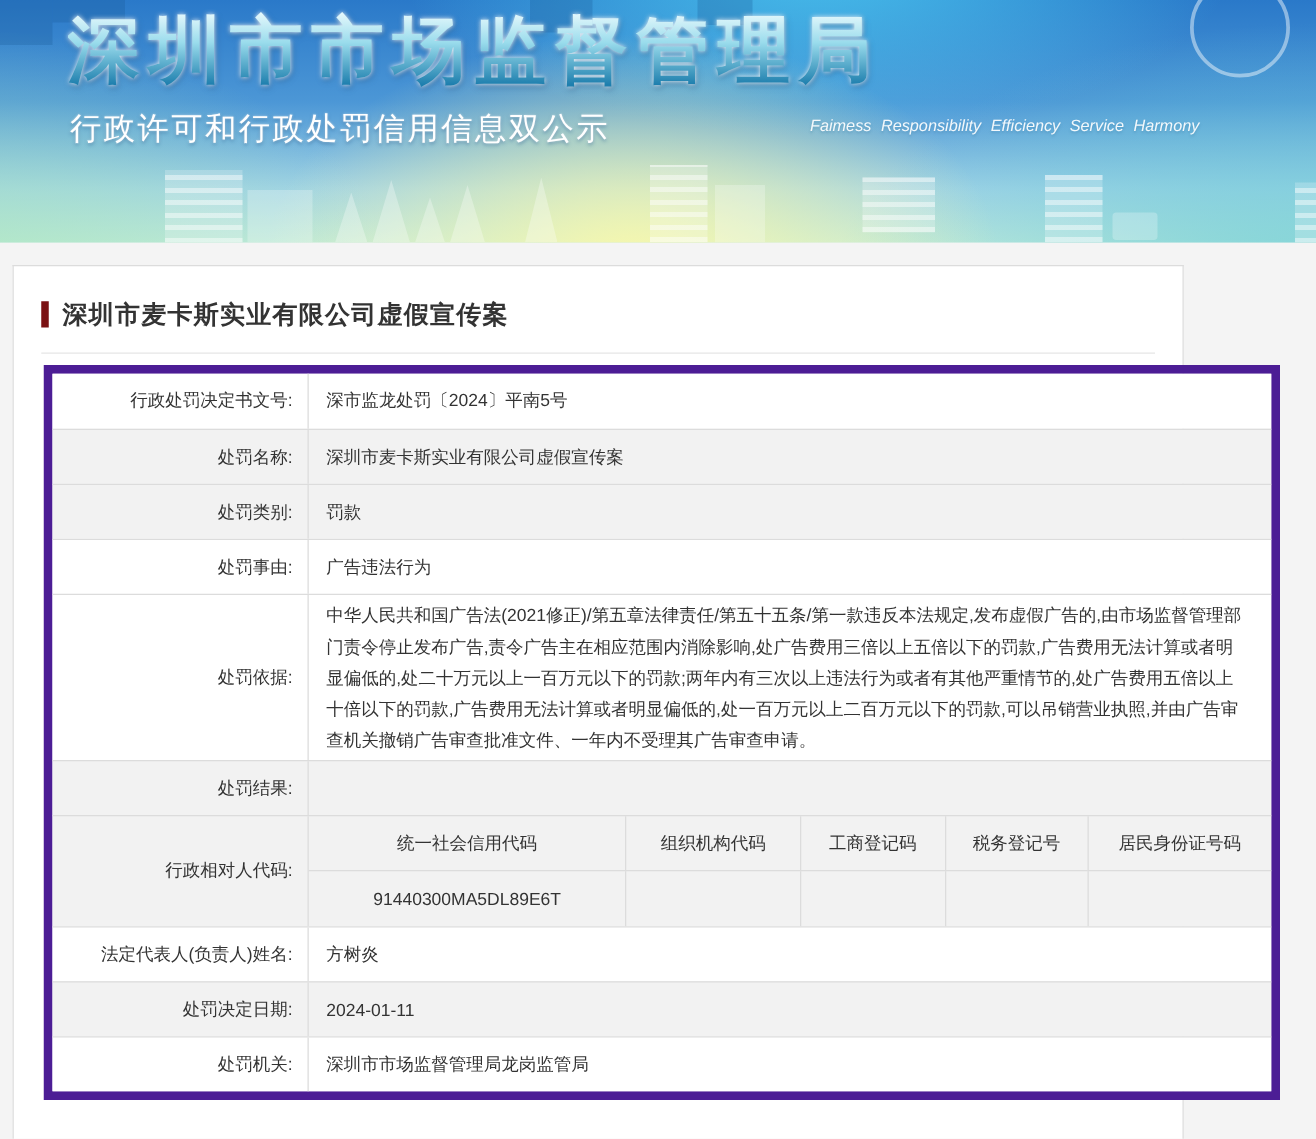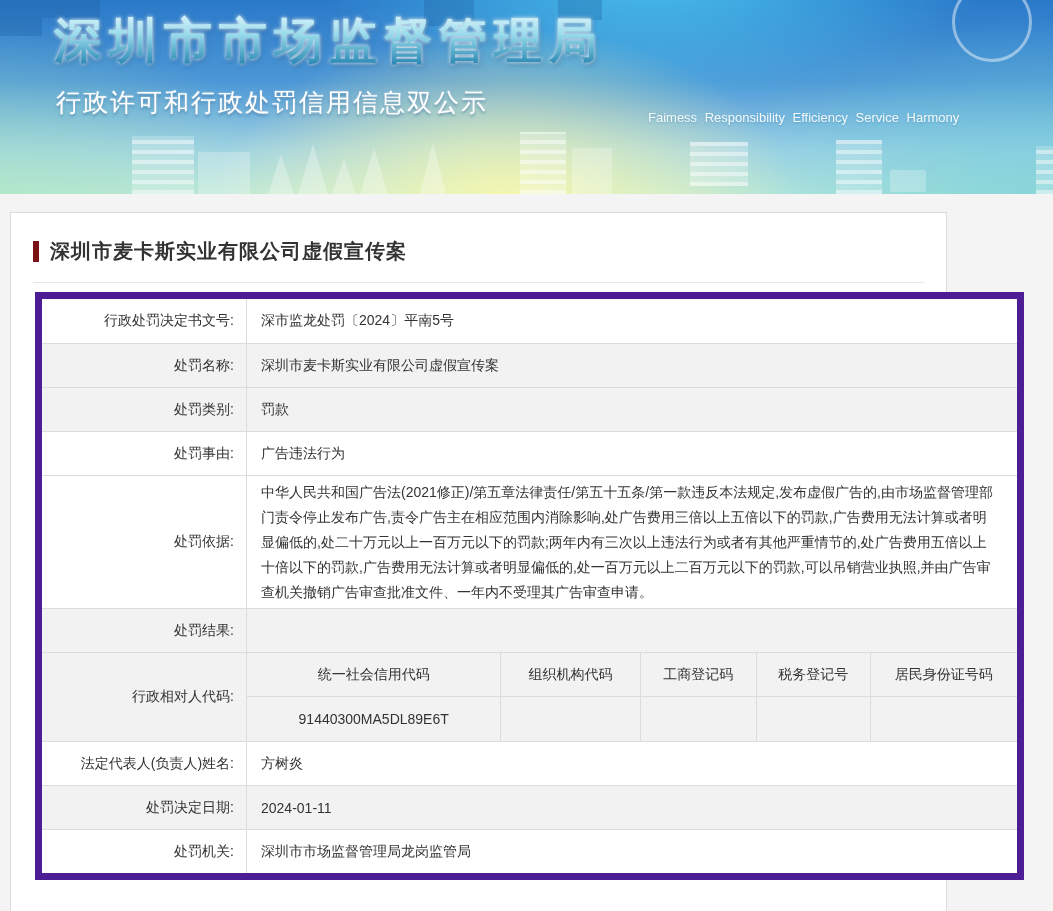--- a/index.html
+++ b/index.html
@@ -17,33 +17,33 @@
   }
   .deco { position:absolute; background:rgba(255,255,255,.25); }
   .deco-dark { position:absolute; background:rgba(26,88,152,.28); }
   .tree { position:absolute; background:rgba(255,255,255,.30);
     clip-path:polygon(50% 0,100% 100%,0 100%); }
   .bld-win { background:
       repeating-linear-gradient(0deg, rgba(255,255,255,.45) 0 4px, rgba(255,255,255,0) 4px 10px),
       rgba(255,255,255,.22); }
   .wheel { position:absolute; border:3px solid rgba(255,255,255,.45); border-radius:50%;
     background:transparent; }
-  .banner-title { position:absolute; left:54px; top:6px; font-size:48px; font-weight:bold;
+  .banner-title { position:absolute; left:54px; top:6px; font-size:58px; font-weight:bold;
     letter-spacing:7px; line-height:70px; white-space:nowrap;
     background:linear-gradient(180deg,#f2fdff 0%,#9adcec 40%,#1e7fae 88%);
     -webkit-background-clip:text; background-clip:text; color:transparent;
     filter:drop-shadow(0 0 2px rgba(255,255,255,.95)) drop-shadow(1px 2px 2px rgba(25,70,115,.4)); }
   .banner-subtitle { position:absolute; left:56px; top:86px; font-size:25px; font-weight:normal;
     letter-spacing:2px; color:#ffffff; white-space:nowrap;
     text-shadow:0 2px 3px rgba(30,85,135,.5), 0 0 2px rgba(255,255,255,.65); }
   .slogan { position:absolute; left:648px; top:90px; width:380px; }
   .slogan-cn { font-size:27px; font-weight:bold; color:rgba(255,255,255,.97);
     word-spacing:15px; white-space:nowrap; text-shadow:0 1px 3px rgba(60,125,165,.45); }
-  .slogan-en { margin-top:20px; font-size:13px; color:rgba(255,255,255,.92);
-    word-spacing:4px; white-space:nowrap; text-shadow:0 1px 2px rgba(60,125,165,.4); }
+  .slogan-en { margin-top:3px; font-size:13px; color:rgba(255,255,255,.92);
+    word-spacing:4px; white-space:nowrap; text-shadow:0 1px 2px rgba(60,125,165,.4);font-style:italic; }
 
   
   .page { padding:18px 10px 0 10px; }
   .card { width:937px; min-height:700px; background:#ffffff;
     border:1px solid #dcdcdc; border-bottom:none; }
   .case-header { padding:25px 22px 0 22px; display:flex; align-items:center; }
   .accent-bar { display:inline-block; width:6px; height:21px; background:#7b1113;
     margin-right:11px; flex:0 0 auto; }
   .case-title { font-size:20px; font-weight:bold; color:#333; letter-spacing:1px; }
   .divider { margin:17px 22px 0 22px; border-top:1px solid #e6e6e6; }

